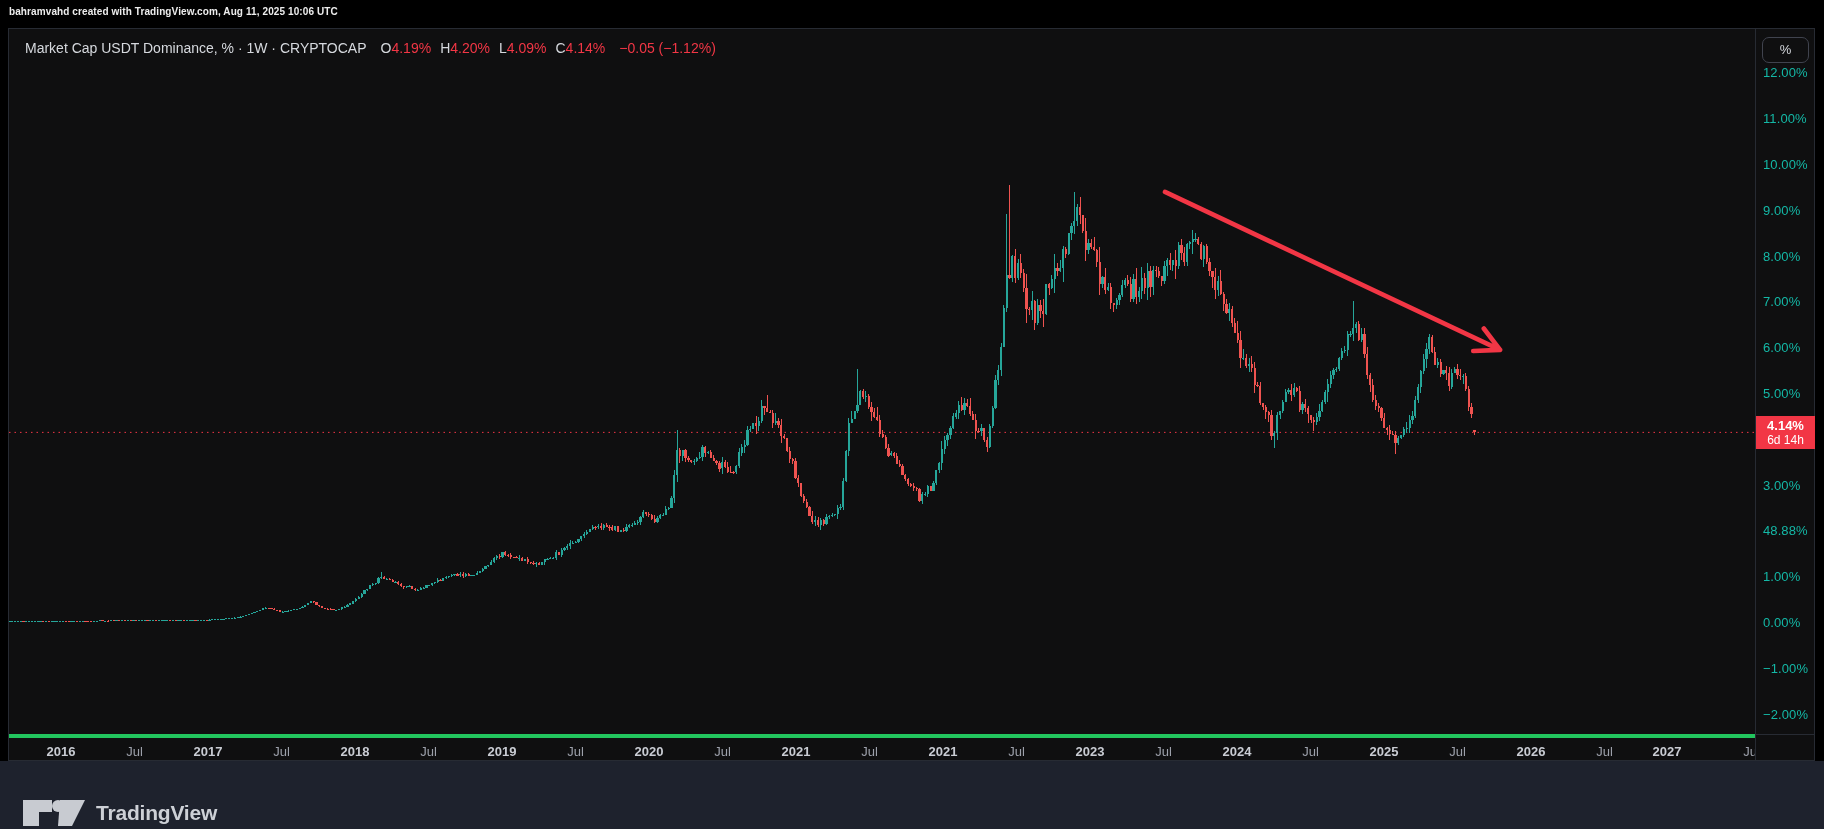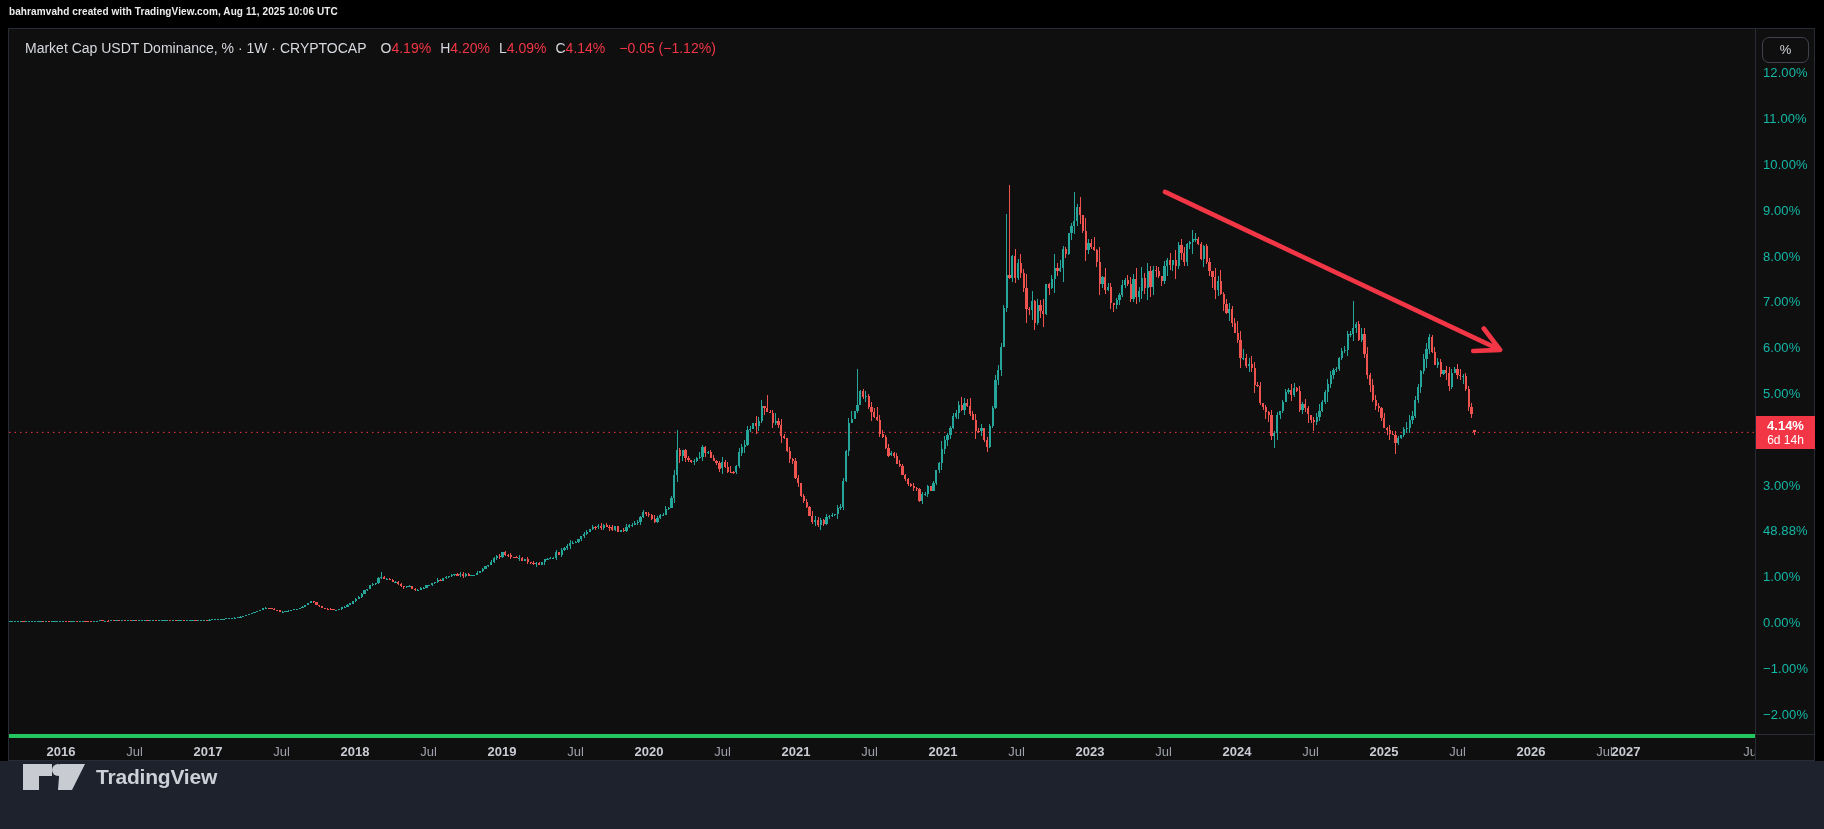--- a/index.html
+++ b/index.html
@@ -37,21 +37,21 @@
 
   #time-axis { position:absolute; left:0; top:705px; width:1746px; height:26px;
                border-top:4px solid #22c55e; overflow:hidden; background:#0f0f10; }
   #axis-corner { position:absolute; left:1746px; top:705px; width:59px; height:26px;
                  border-top:1px solid #272b33; border-left:1px solid #272b33; background:#0f0f10; }
   .xtick { position:absolute; top:6px; transform:translateX(-50%); font-size:13px;
            color:#9da1ab; }
   .xtick.major { color:#c9ccd3; font-weight:700; }
 
   #footer { position:absolute; left:0; top:761px; width:1824px; height:68px;
-            background:#1e222d; display:flex; align-items:flex-start; padding-left:22px; }
+            background:#1e222d; display:flex; align-items:flex-end; padding-left:22px; }
   #tv-logo { display:flex; align-items:center; gap:10px; }
   #tv-wordmark { font-size:21px; font-weight:700; color:#cdd0d6; letter-spacing:-0.2px; }
 </style>
 </head>
 <body>
 
 <div id="attribution">bahramvahd created with TradingView.com, Aug 11, 2025 10:06 UTC</div>
 
 <div id="widget">
 
@@ -1171,21 +1171,21 @@
       <div class="xtick major" style="left: 934px;">2021</div>
       <div class="xtick" style="left: 1007.5px;">Jul</div>
       <div class="xtick major" style="left: 1081px;">2023</div>
       <div class="xtick" style="left: 1154.5px;">Jul</div>
       <div class="xtick major" style="left: 1228px;">2024</div>
       <div class="xtick" style="left: 1301.5px;">Jul</div>
       <div class="xtick major" style="left: 1375px;">2025</div>
       <div class="xtick" style="left: 1448.5px;">Jul</div>
       <div class="xtick major" style="left: 1522px;">2026</div>
       <div class="xtick" style="left: 1595.5px;">Jul</div>
-      <div class="xtick major" style="left: 1617px; text-align: center;">2027</div>
+      <div class="xtick major" style="left: 1658px; text-align: center;">2027</div>
       <div class="xtick" style="left: 1742.5px;">Jul</div>
     </div>
   <div id="axis-corner"></div>
 </div>
 
 <div id="footer">
   <div id="tv-logo">
     <svg width="64" height="32" viewBox="0 0 64 32">
       <path d="M1 3 H30 V15 H17 V29 H1 Z" fill="#c8cbd1"></path>
       <circle cx="36" cy="9" r="6" fill="#c8cbd1"></circle>

